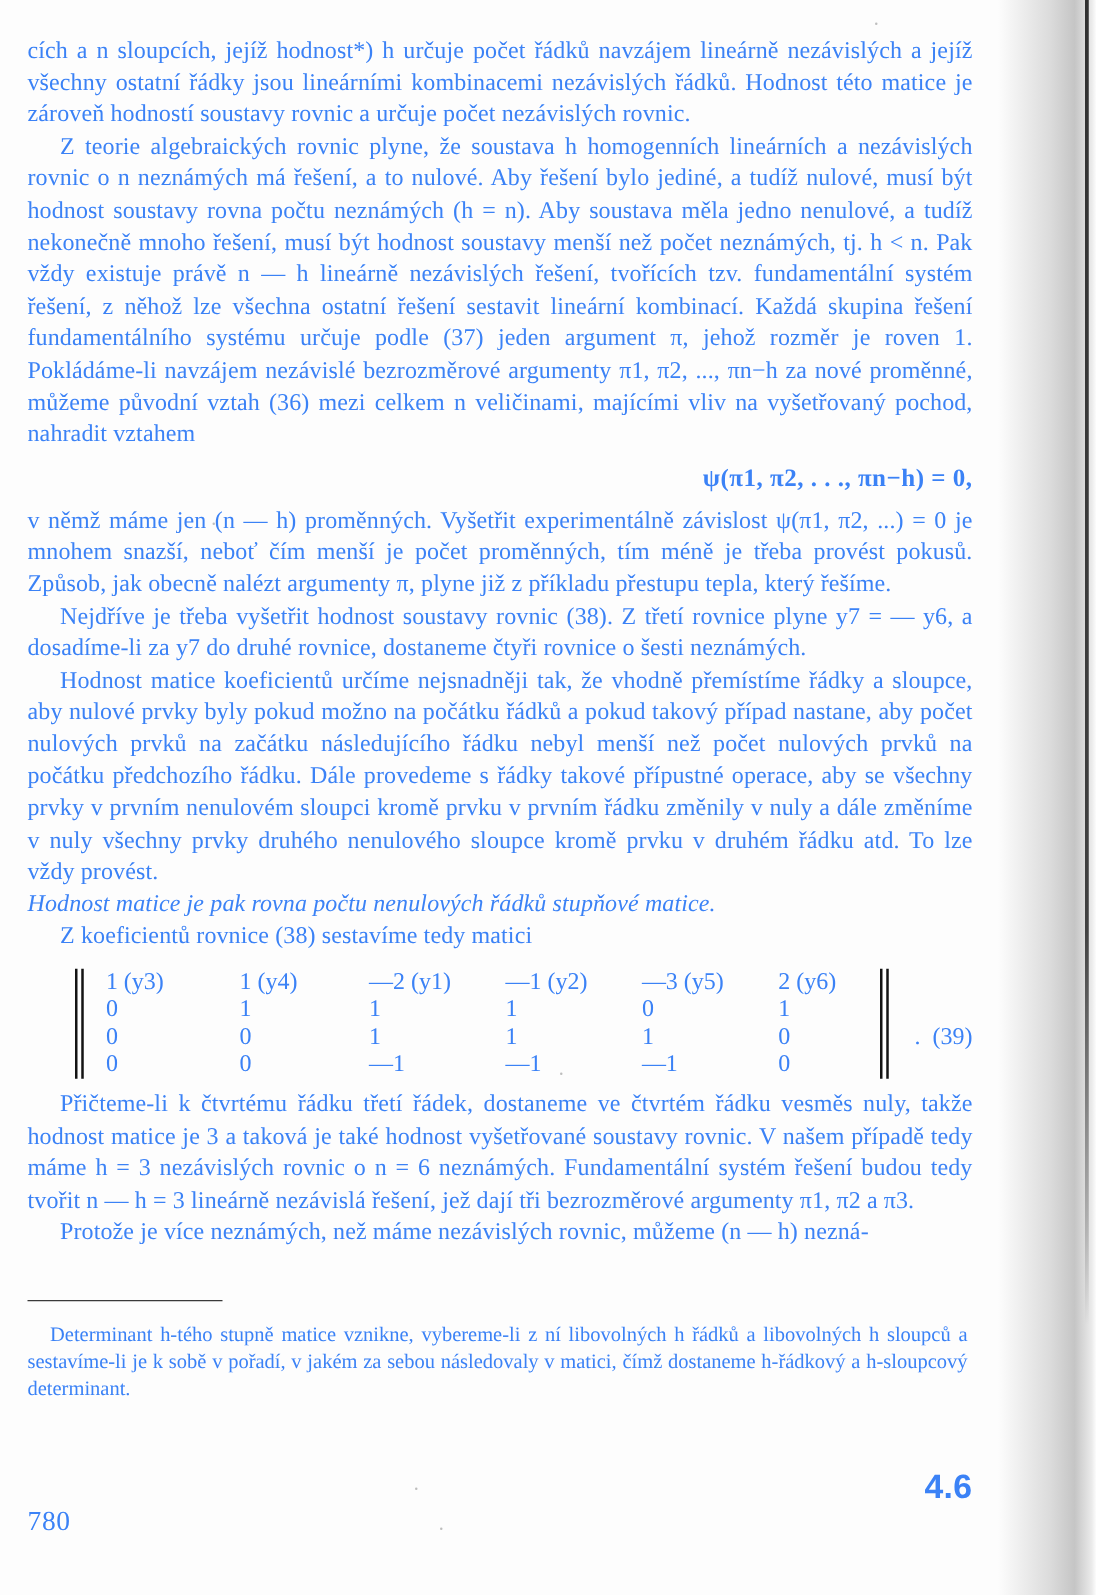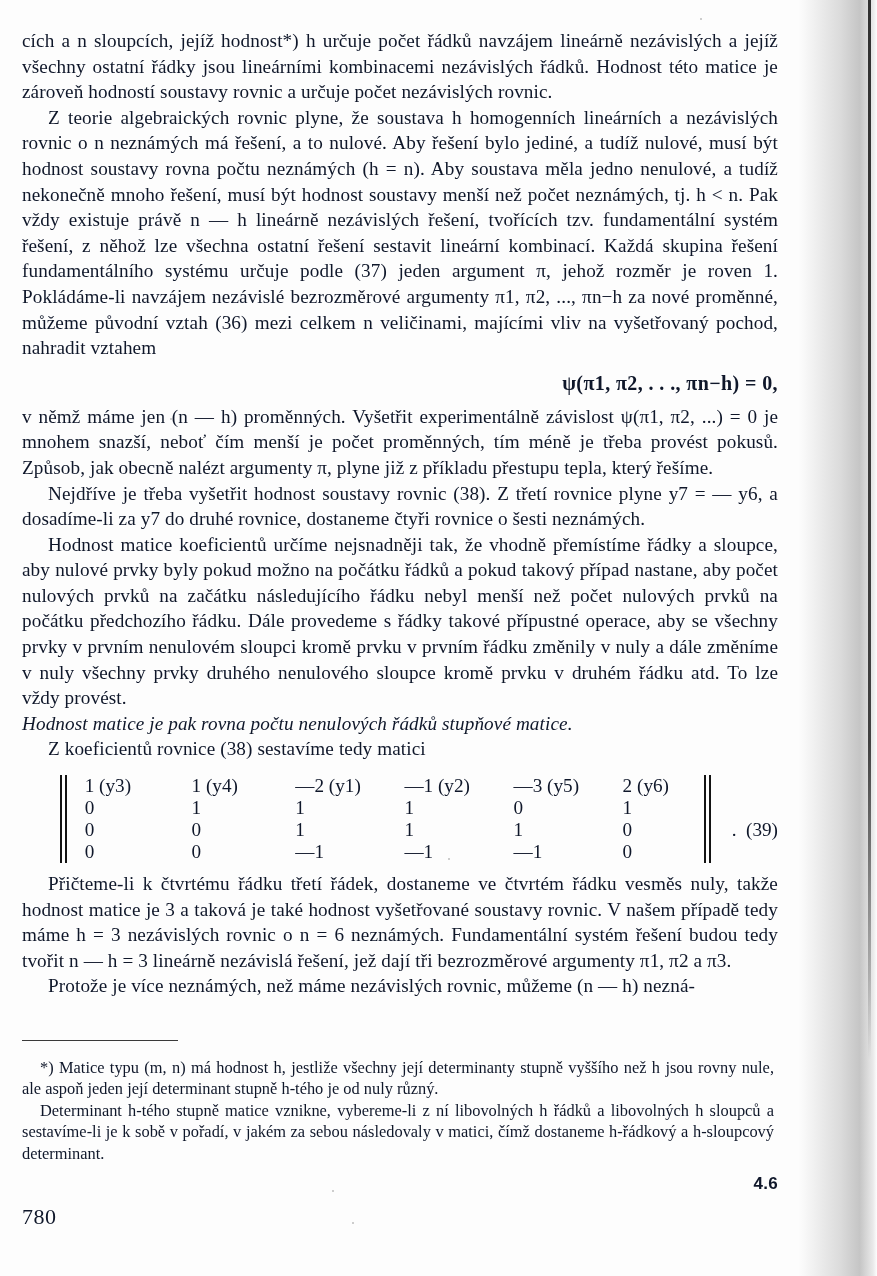--- a/index.html
+++ b/index.html
@@ -7,21 +7,21 @@
     padding: 0;
     background: #ffffff;
   }
   .page {
     position: relative;
     width: 877px;
     height: 1276px;
     background: #fdfdfd;
     overflow: hidden;
     font-family: "Liberation Serif", "DejaVu Serif", serif;
-    color: #0f172a;
+    color: #3b82f6;
   }
 
   
   .gutter-shadow {
     position: absolute;
     top: 0;
     right: 0;
     width: 96px;
     height: 1276px;
     background: linear-gradient(to right,
@@ -150,21 +150,21 @@
     left: 22px;
     top: 1204px;
     font-size: 22px;
     letter-spacing: 0.5px;
   }
   .section-number {
     position: absolute;
     right: 99px;
     top: 1174px;
     font-family: "Liberation Sans", sans-serif;
-    font-size: 17px;
+    font-size: 27px;
     font-weight: bold;
     letter-spacing: 0.3px;
   }
 </style>
 </head>
 <body>
 
 <div class="page">
 
   <div class="speck" style="left:448px; top:858px; width:2px; height:2px;"></div>
@@ -259,23 +259,20 @@
     <p class="para indent">
       <span>Protože je více neznámých, než máme nezávislých rovnic, můžeme (n — h) nezná-</span>
     </p>
 
   </div>
 
   <div class="footnote-rule"></div>
 
   <div class="footnote">
     <p class="fn-indent">
-      <span>*) Matice typu (m, n) má hodnost h, jestliže všechny její determinanty stupně vyššího než h jsou rovny nule, ale aspoň jeden její determinant stupně h-tého je od nuly různý.</span>
-    </p>
-    <p class="fn-indent">
       <span>Determinant h-tého stupně matice vznikne, vybereme-li z ní libovolných h řádků a libovolných h sloupců a sestavíme-li je k sobě v pořadí, v jakém za sebou následovaly v matici, čímž dostaneme h-řádkový a h-sloupcový determinant.</span>
     </p>
   </div>
 
   <div class="page-number">
     <span>780</span>
   </div>
 
   <div class="section-number">
     <span>4.6</span>

